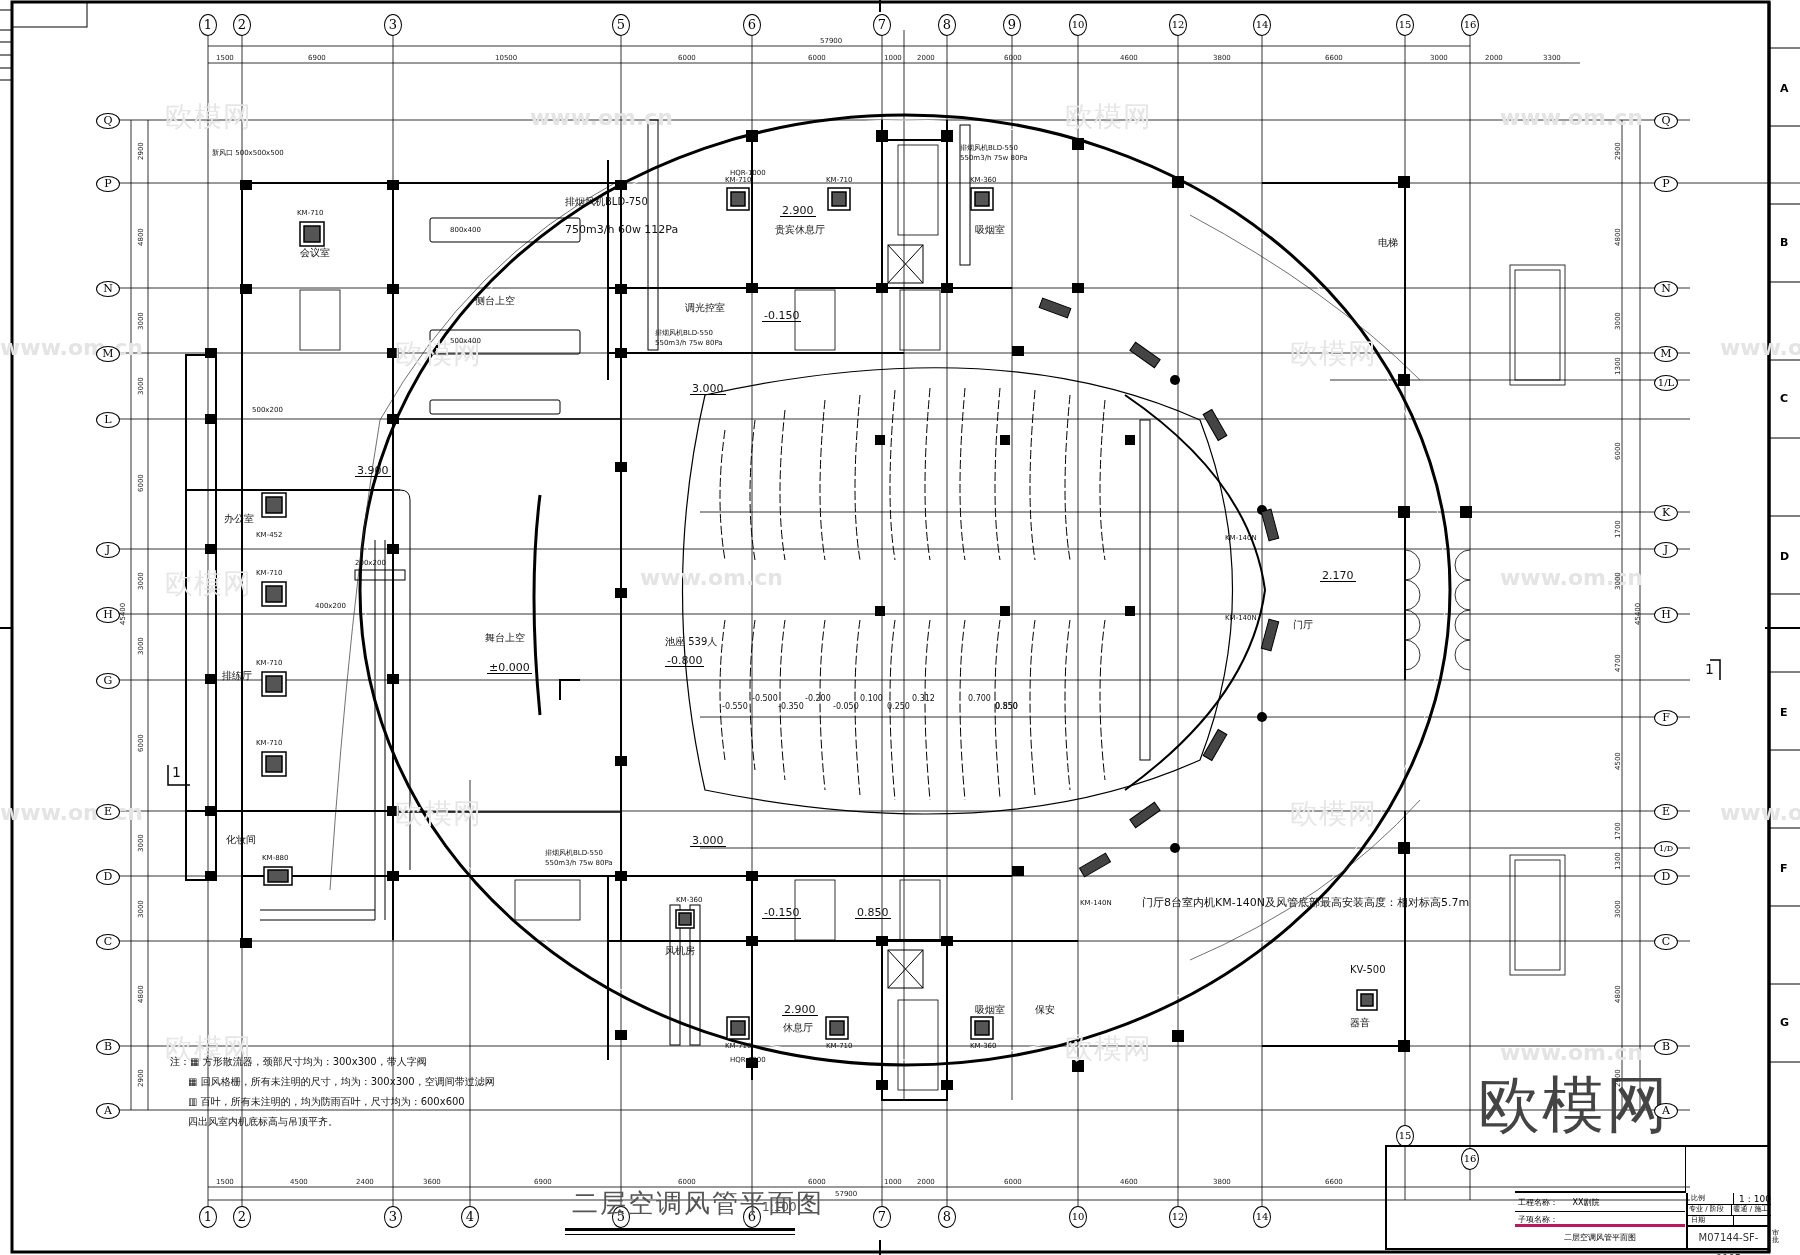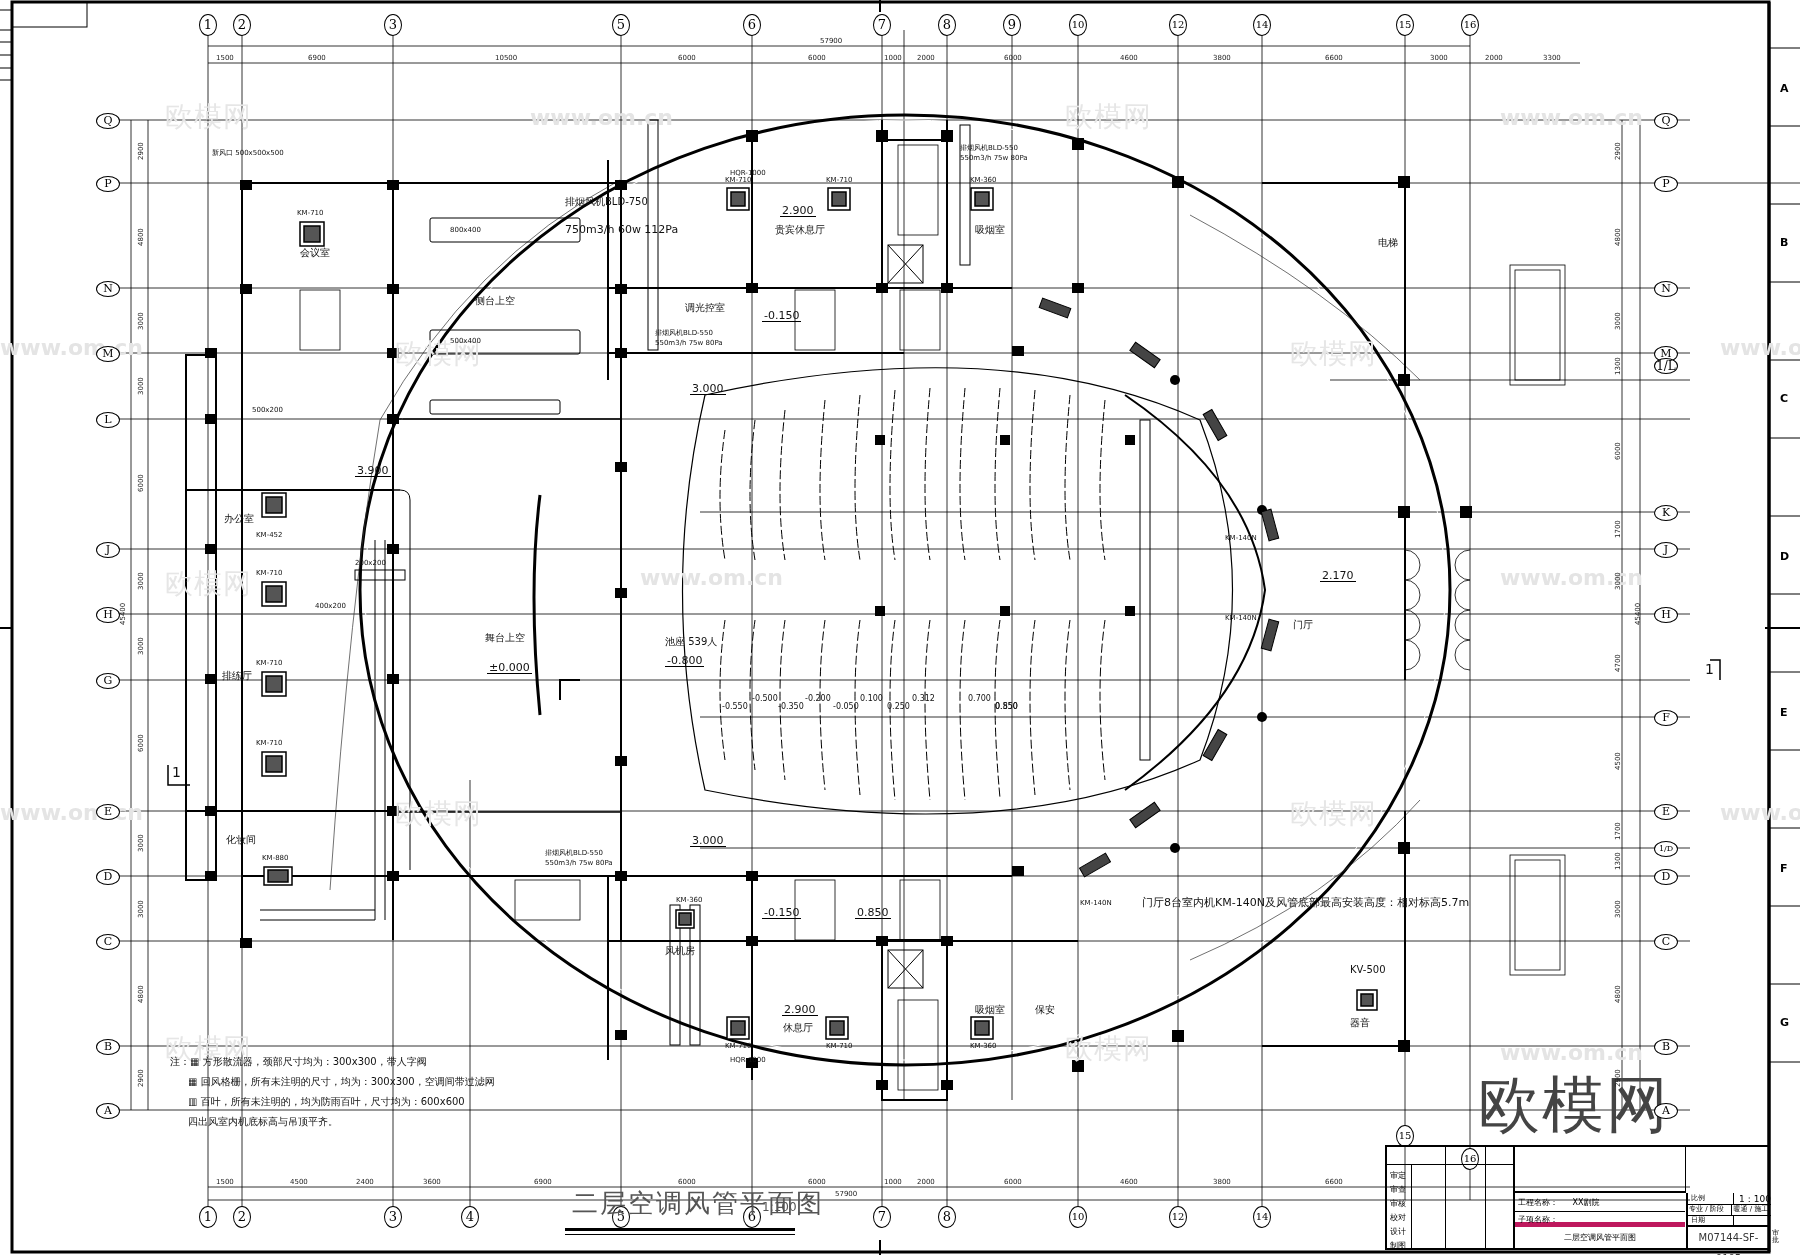--- a/index.html
+++ b/index.html
@@ -425,21 +425,21 @@
 <div class="rbub" style="left:96px;top:804px;">E</div>
 <div class="rbub" style="left:96px;top:869px;">D</div>
 <div class="rbub" style="left:96px;top:934px;">C</div>
 <div class="rbub" style="left:96px;top:1039px;">B</div>
 <div class="rbub" style="left:96px;top:1103px;">A</div>
 
 <div class="rbub" style="left:1654px;top:113px;">Q</div>
 <div class="rbub" style="left:1654px;top:176px;">P</div>
 <div class="rbub" style="left:1654px;top:281px;">N</div>
 <div class="rbub" style="left:1654px;top:346px;">M</div>
-<div class="rbub" style="left:1654px;top:358px;font-size:12px;">1/L</div>
+<div class="rbub" style="left:1654px;top:375px;font-size:10px;">1/L</div>
 <div class="rbub" style="left:1654px;top:505px;">K</div>
 <div class="rbub" style="left:1654px;top:542px;">J</div>
 <div class="rbub" style="left:1654px;top:607px;">H</div>
 <div class="rbub" style="left:1654px;top:710px;">F</div>
 <div class="rbub" style="left:1654px;top:804px;">E</div>
 <div class="rbub" style="left:1654px;top:841px;font-size:8px;">1/D</div>
 <div class="rbub" style="left:1654px;top:869px;">D</div>
 <div class="rbub" style="left:1654px;top:934px;">C</div>
 <div class="rbub" style="left:1654px;top:1039px;">B</div>
 <div class="rbub" style="left:1654px;top:1103px;">A</div>
@@ -598,40 +598,26 @@
   <div style="padding-left:18px;">▥ 百叶，所有未注明的，均为防雨百叶，尺寸均为：600x600</div>
   <div style="padding-left:18px;">四出风室内机底标高与吊顶平齐。</div>
 </div>
 
 <div class="title">二层空调风管平面图</div>
 <div class="scale">1:100</div>
 <div class="title-ul1"></div>
 <div class="title-ul2"></div>
 
 <div class="tb">
-  <div class="cell" style="left:0;top:0;width:128px;height:101px;border-right:2px solid #000;">
-    <div style="position:absolute;left:0;top:0;width:126px;height:17px;border-bottom:1px solid #000;"></div>
-    <div style="position:absolute;left:0;top:17px;width:24px;height:84px;border-right:1px solid #000;"></div>
-    <div style="position:absolute;left:58px;top:0;width:1px;height:101px;background:#000;"></div>
-    <div style="position:absolute;left:98px;top:0;width:1px;height:101px;background:#000;"></div>
-    <div style="position:absolute;left:3px;top:22px;line-height:14px;font-size:8px;">
-      <div>审定</div>
-      <div>审查</div>
-      <div>审核</div>
-      <div>校对</div>
-      <div>设计</div>
-      <div>制图</div>
-    </div>
-  </div>
   <div class="cell" style="left:128px;top:0;width:171px;height:46px;border-right:1px solid #000;border-bottom:2px solid #000;"></div>
   <div class="cell" style="left:128px;top:46px;width:170px;height:19px;border-bottom:1px solid #000;font-size:8px;padding:4px 3px;">
     <span>工程名称：</span>
     <span style="margin-left:12px;">XX剧院</span>
   </div>
-  <div class="cell" style="left:128px;top:65px;width:170px;height:15px;border-bottom:5px solid #be185d;font-size:8px;padding:2px 3px;">
+  <div class="cell" style="left:128px;top:65px;width:170px;height:15px;border-bottom:3px solid #be185d;font-size:8px;padding:2px 3px;">
     <span>子项名称：</span>
   </div>
   <div class="cell" style="left:128px;top:80px;width:170px;height:21px;font-size:8px;text-align:center;line-height:21px;">二层空调风管平面图</div>
   <div class="cell" style="left:299px;top:46px;width:83px;height:34px;border-left:2px solid #000;border-bottom:2px solid #000;font-size:7px;">
     <div style="position:absolute;left:0;top:0;width:42px;height:11px;border-right:1px solid #000;border-bottom:1px solid #000;padding-left:3px;">比例</div>
     <div style="position:absolute;left:43px;top:0;width:40px;height:11px;border-bottom:1px solid #000;text-align:right;font-size:9px;">1：100</div>
     <div style="position:absolute;left:0;top:11px;width:42px;height:11px;border-right:1px solid #000;border-bottom:1px solid #000;padding-left:1px;">专业 / 阶段</div>
     <div style="position:absolute;left:43px;top:11px;width:40px;height:11px;border-bottom:1px solid #000;text-align:center;">暖通 / 施工</div>
     <div style="position:absolute;left:0;top:22px;width:42px;height:11px;border-right:1px solid #000;padding-left:3px;">日期</div>
   </div>

